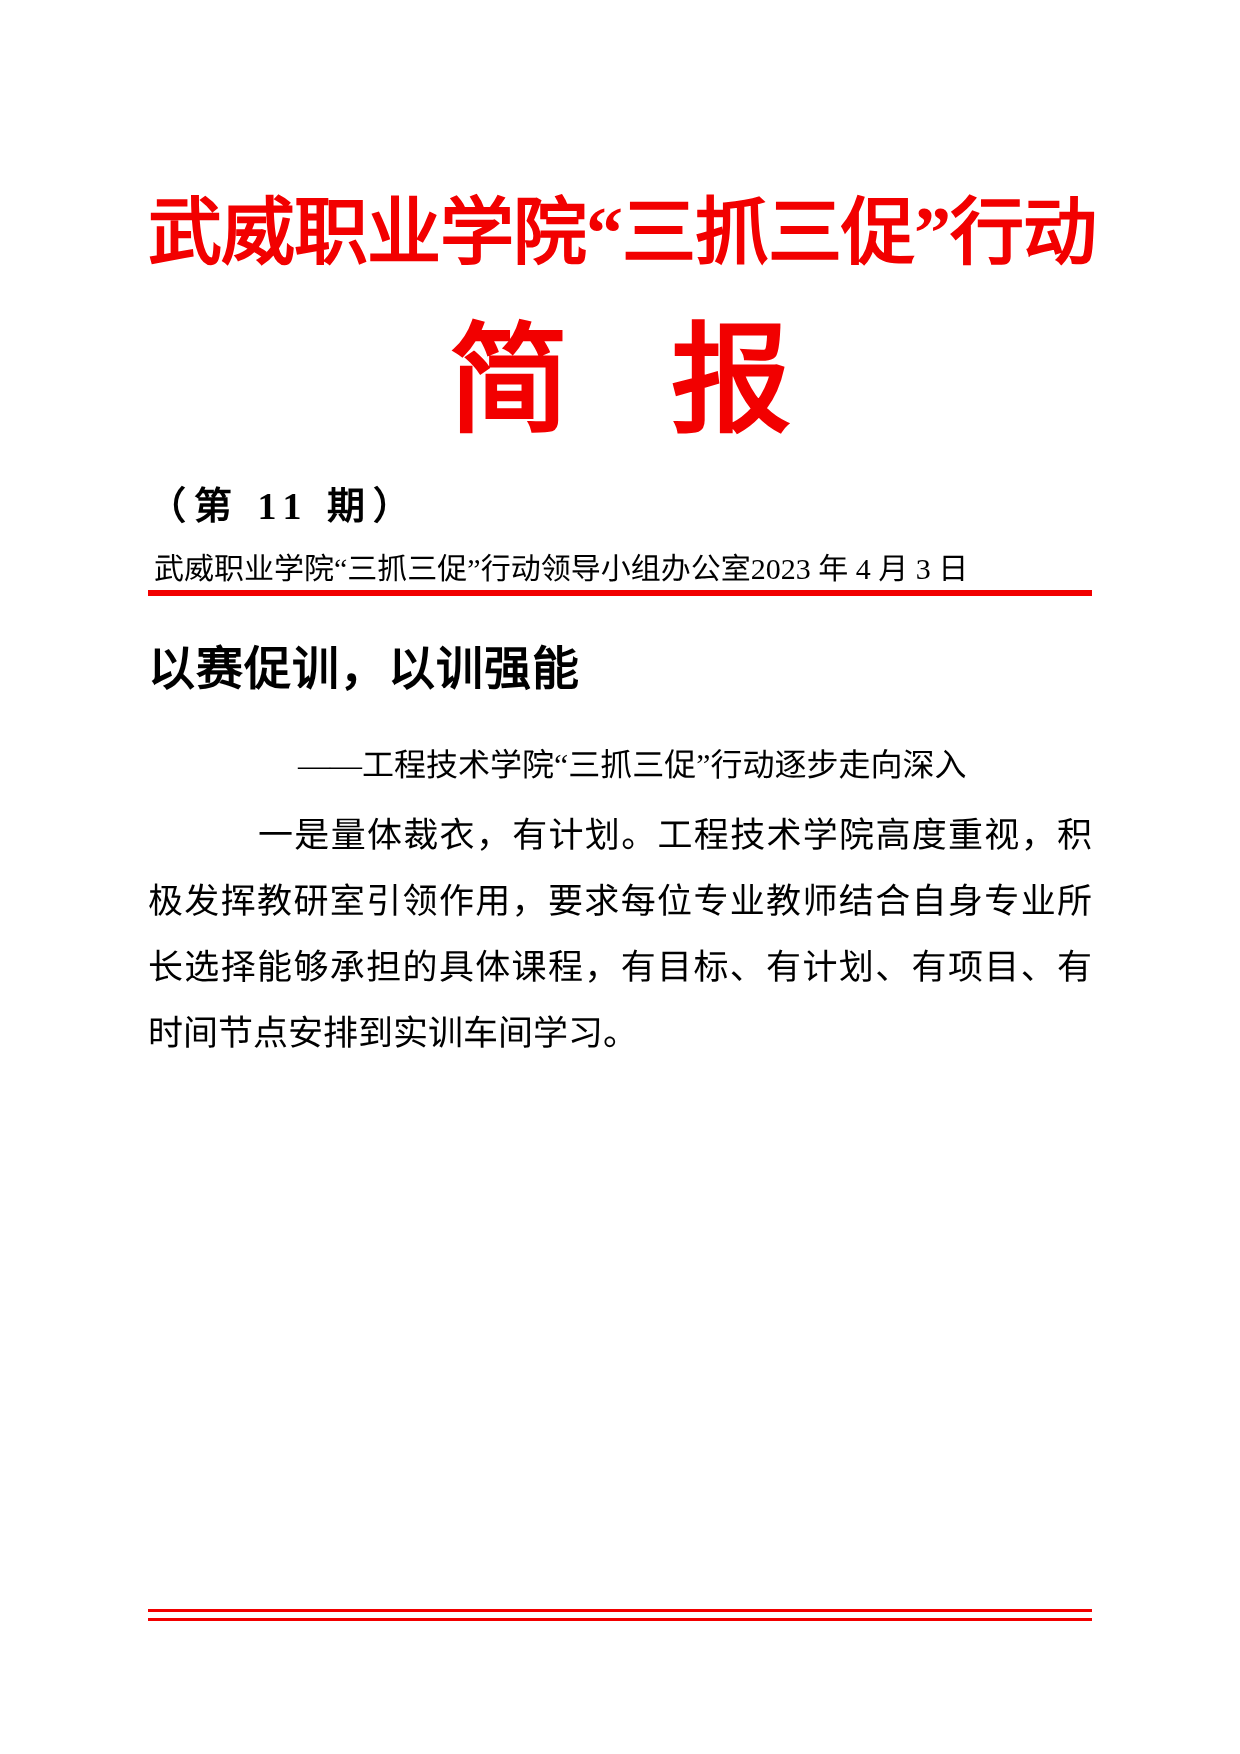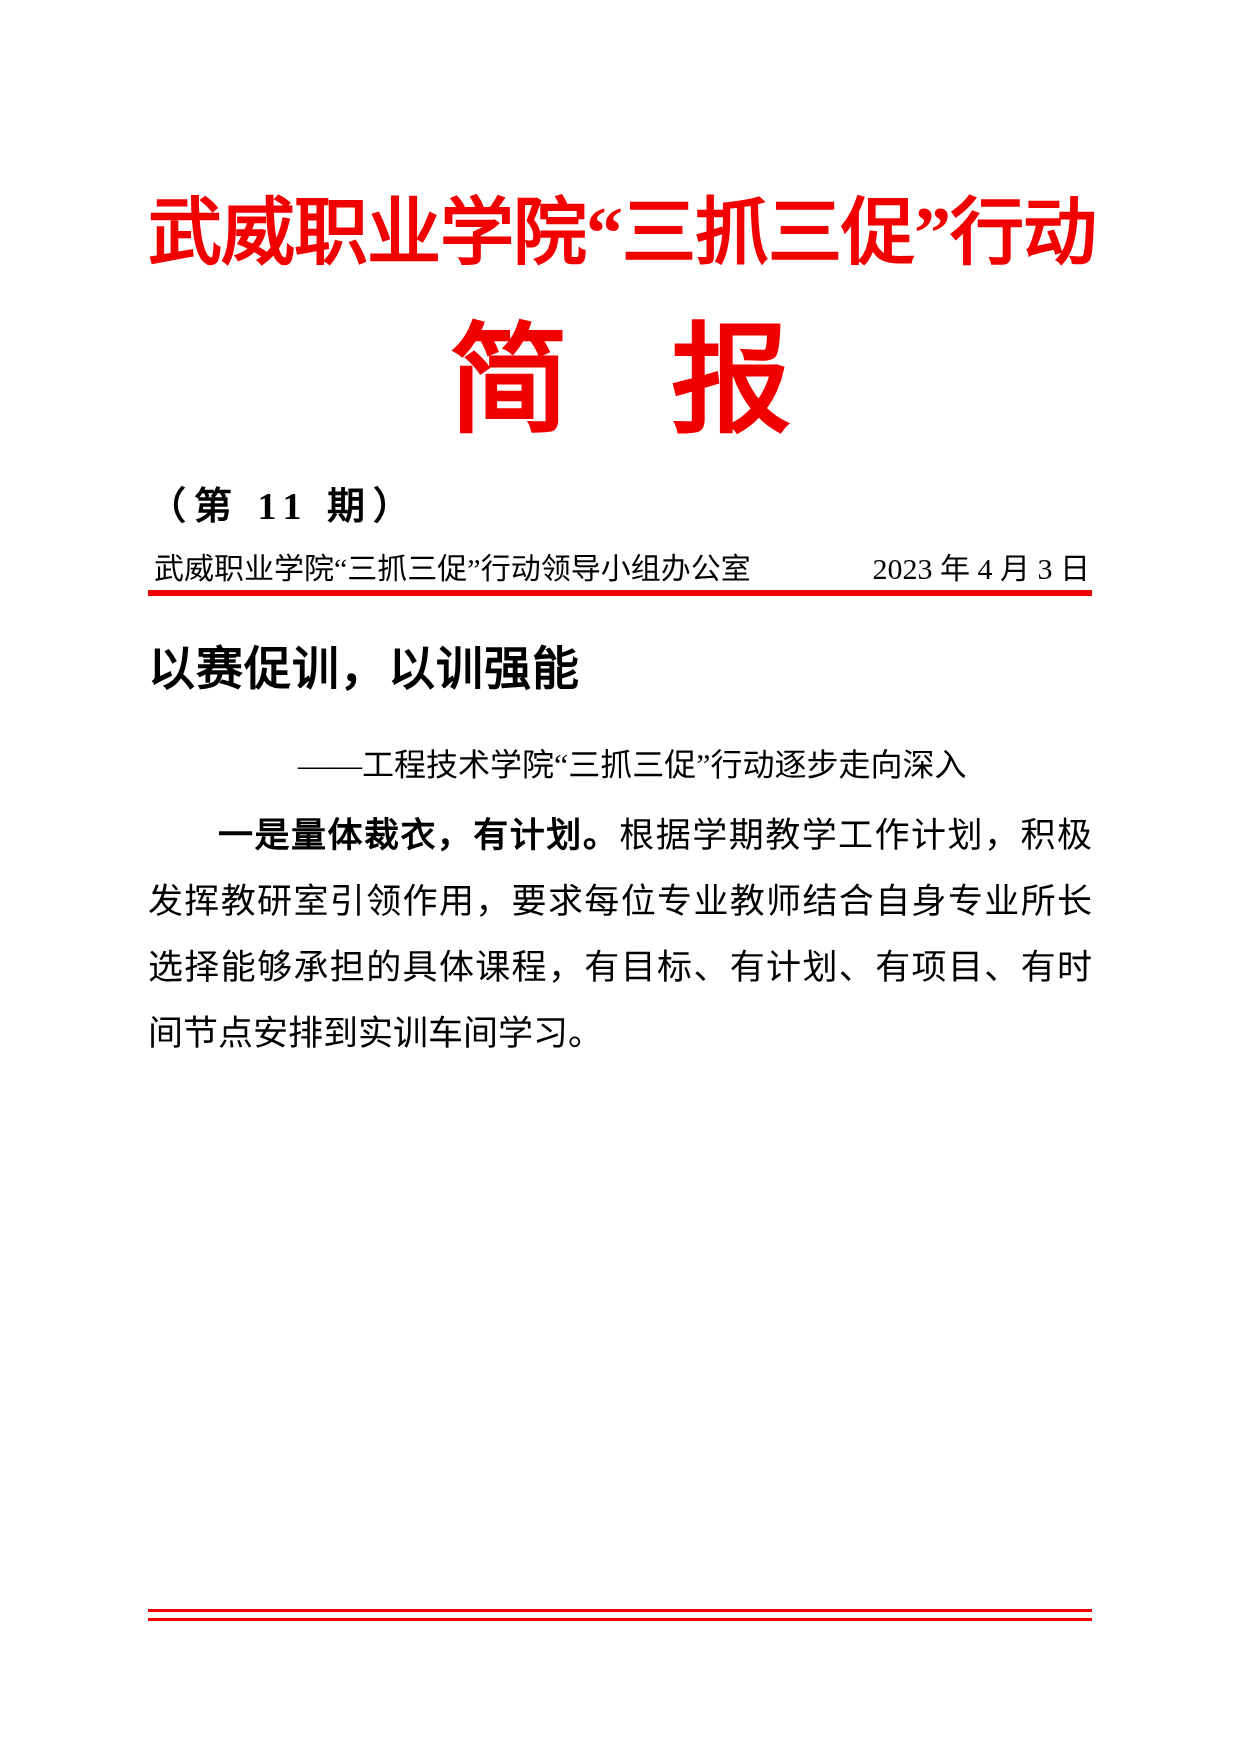--- a/index.html
+++ b/index.html
@@ -28,21 +28,21 @@
     column-gap: 102px;
     font-size: 120px; font-weight: 700; line-height: 148px;
     color: #f20000;
   }
   .issue-line {
     position: absolute; top: 486px; left: 0; width: 100%;
     font-size: 38px; font-weight: 700; letter-spacing: 8px; line-height: 40px;
   }
   .office-row {
     position: absolute; top: 552px; left: 6px; right: 2px;
-    display: flex; justify-content: space-between; align-items: flex-end;
+    display: flex; justify-content: flex-start; align-items: flex-end;
     font-size: 30px; line-height: 34px;
     white-space: nowrap;
   }
   .head-rule {
     position: absolute; top: 590px; left: 0; width: 100%;
     height: 6px; background: #f20000;
   }
   .art-title {
     position: absolute; top: 640px; left: 0; width: 100%;
     font-size: 47px; font-weight: 700; line-height: 58px;
@@ -55,22 +55,23 @@
     font-size: 32px; line-height: 38px;
     white-space: nowrap;
   }
   .body-text {
     position: absolute; top: 802px; left: 0; width: 100%;
     font-size: 35px; line-height: 66px;
     text-align: justify; text-justify: inter-ideograph;
   }
   .body-text p { margin: 0; text-indent: 2em; }
   .para-lead {
-    font-weight: 700;
+    font-weight: 400;
     font-family: "Liberation Sans", "DejaVu Sans", sans-serif;
+    margin-left: 40px;
   }
   .foot-rules { position: absolute; top: 1609px; left: 148px; width: 944px; }
   .foot-rules .rule { height: 3px; background: #f20000; }
   .foot-rules .gap { height: 6px; background: transparent; }
 </style>
 </head>
 <body>
 
 <div class="page">
   <div class="content">
@@ -89,21 +90,21 @@
       <span>2023 年 4 月 3 日</span>
     </div>
 
     <div class="head-rule"></div>
 
     <div class="art-title">以赛促训，以训强能</div>
 
     <div class="art-subtitle">——工程技术学院“三抓三促”行动逐步走向深入</div>
 
     <div class="body-text">
-      <p><span class="para-lead">一是量体裁衣，有计划。</span><span>根据学期教学工作计划，积极发挥教研室引领作用，要求每位专业教师结合自身专业所长选择能够承担的具体课程，有目标、有计划、有项目、有时间节点安排到实训车间学习。</span></p>
+      <p><span class="para-lead">一是量体裁衣，有计划。</span><span>工程技术学院高度重视，积极发挥教研室引领作用，要求每位专业教师结合自身专业所长选择能够承担的具体课程，有目标、有计划、有项目、有时间节点安排到实训车间学习。</span></p>
     </div>
 
   </div>
 
   <div class="foot-rules">
     <div class="rule"></div>
     <div class="gap"></div>
     <div class="rule"></div>
   </div>
 </div>

